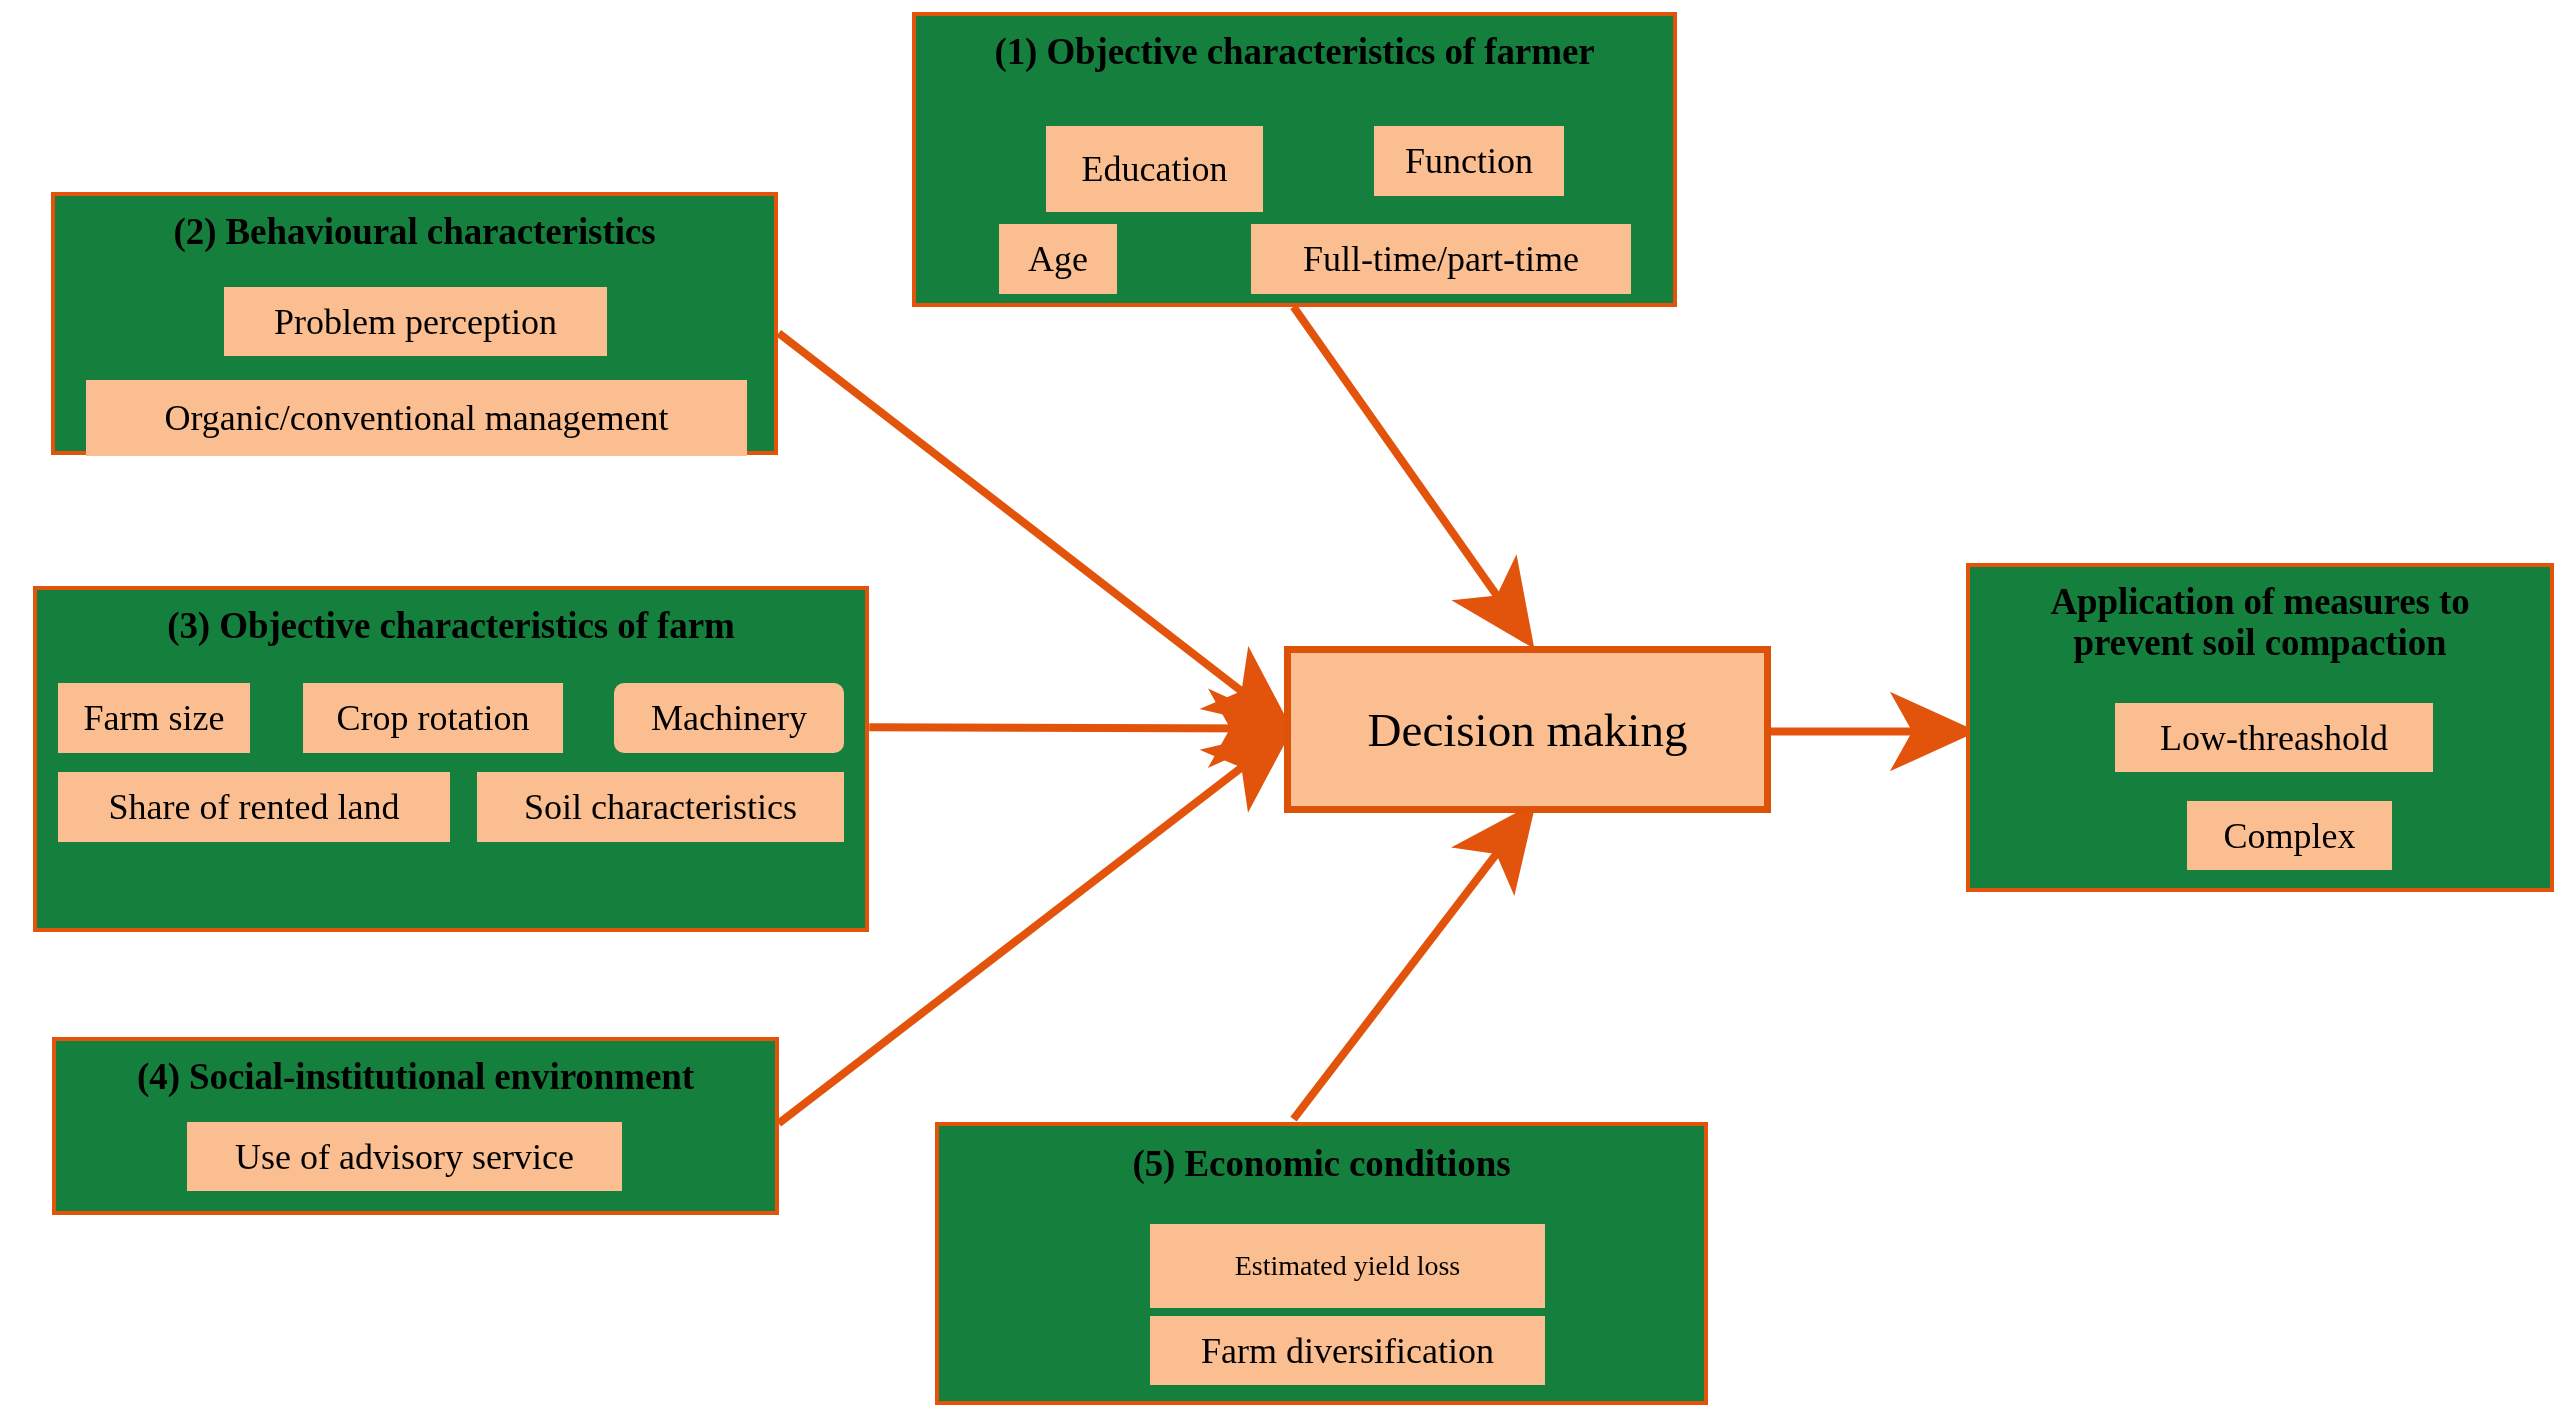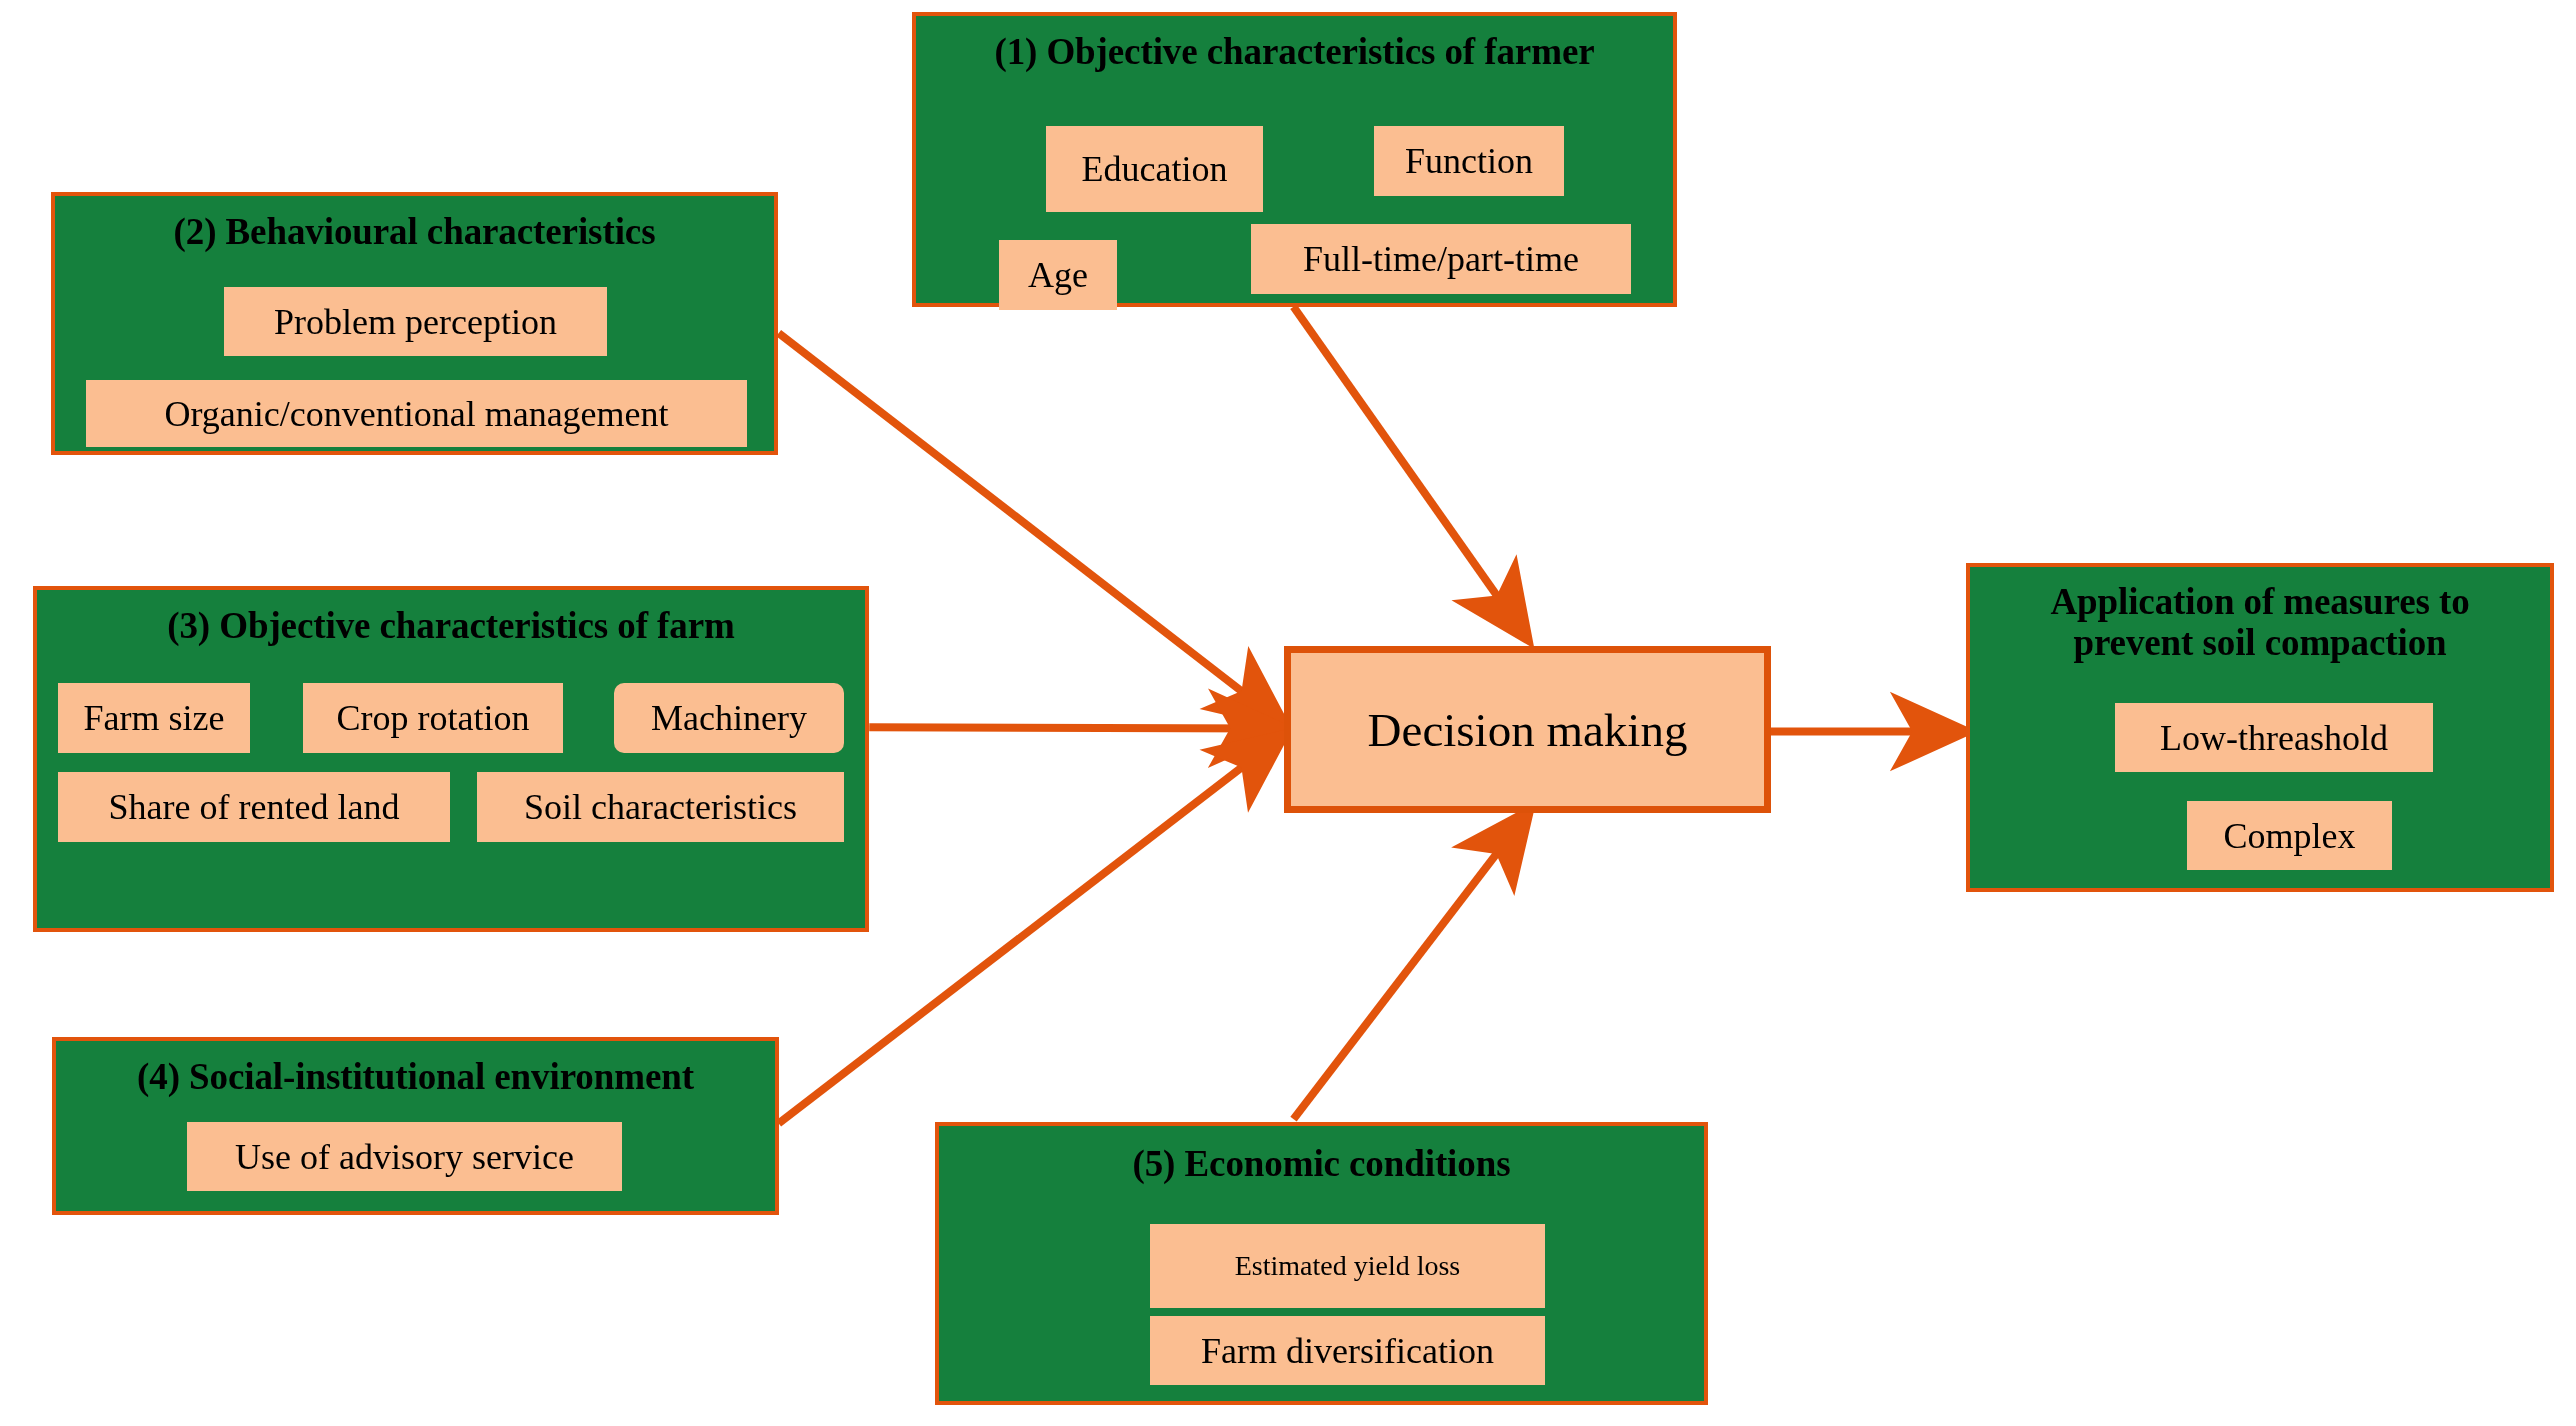--- a/index.html
+++ b/index.html
@@ -99,31 +99,31 @@
     <line x1="2893" y1="1195" x2="3212" y2="1195" stroke="#E2540C" stroke-width="13" marker-end="url(#ah)"></line>
   </svg>
 
   <div class="group-box" style="left:912px; top:12.2px; width:1374px; max-width:765px; height:295px;">
     <div class="group-title" style="top:14.7px; font-size:37px;">(1) Objective characteristics of farmer</div>
 
     <div class="chip" style="left:130px; top:110px; width:217px; height:86px; font-size:36px;">Education</div>
 
     <div class="chip" style="left:458px; top:110px; width:190px; height:70px; font-size:36px;">Function</div>
 
-    <div class="chip" style="left:83px; top:224px; width:118px; height:70px; font-size:36px;">Age</div>
+    <div class="chip" style="left:83px; top:208px; width:118px; height:70px; font-size:36px;">Age</div>
 
     <div class="chip" style="left:335px; top:208px; width:380px; height:70px; font-size:36px;">Full-time/part-time</div>
   </div>
 
   <div class="group-box" style="left:51px; top:192px; width:727px; height:263px;">
     <div class="group-title" style="top:15.3px; font-size:37px;">(2) Behavioural characteristics</div>
 
     <div class="chip" style="left:169px; top:91px; width:383px; height:69px; font-size:36px;">Problem perception</div>
 
-    <div class="chip" style="left:31px; top:184px; width:661px; height:67px; font-size:36px;">Organic/conventional management</div>
+    <div class="chip" style="left:31px; top:184px; width:661px; height:76px; font-size:36px;">Organic/conventional management</div>
   </div>
 
   <div class="group-box" style="left:33px; top:586px; width:836px; height:346px;">
     <div class="group-title" style="top:15.3px; font-size:37px;">(3) Objective characteristics of farm</div>
 
     <div class="chip" style="left:21px; top:93px; width:192px; height:70px; font-size:36px;">Farm size</div>
 
     <div class="chip" style="left:266px; top:93px; width:260px; height:70px; font-size:36px;">Crop rotation</div>
 
     <div class="chip" style="left:577px; top:93px; width:230px; height:70px; font-size:36px;border-radius:10px;">Machinery</div>

